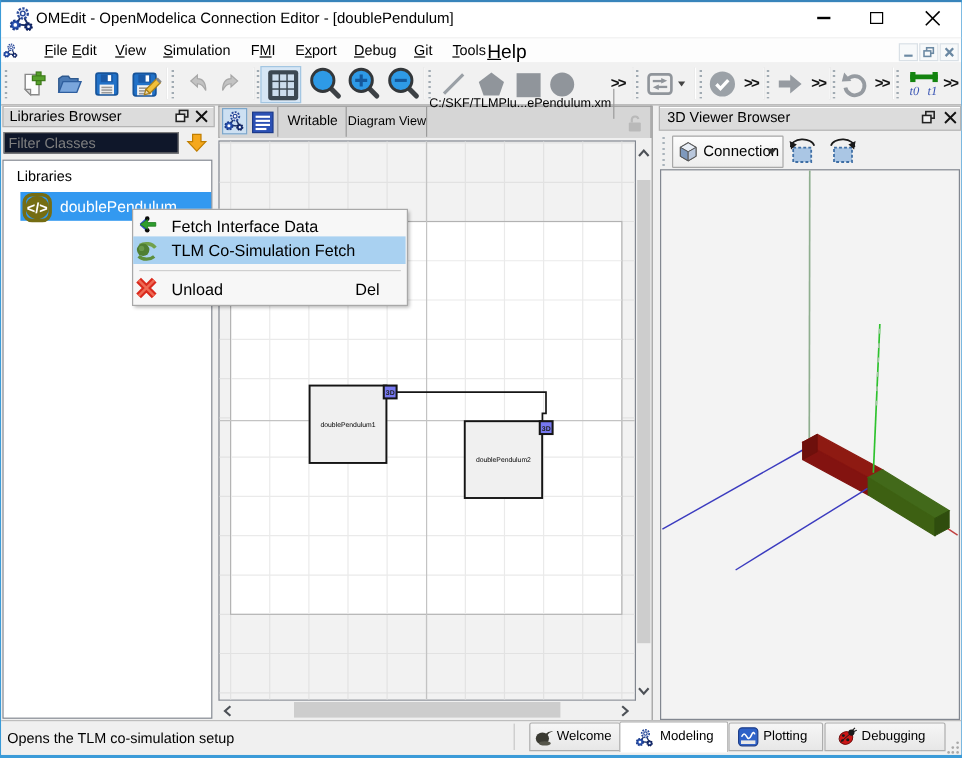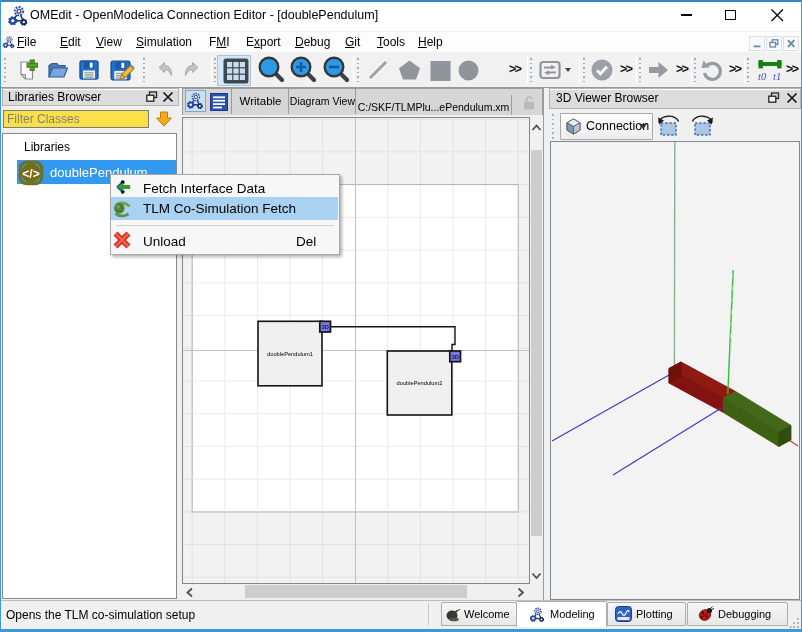--- a/index.html
+++ b/index.html
@@ -50,30 +50,30 @@
 <div class="abs" style="left:725px;top:10px;width:11px;height:10px;border:1.2px solid #000"></div>
 <svg class="abs" style="left:771px;top:9px" width="13" height="13">
     <line x1="0.5" y1="0.5" x2="12" y2="12" stroke="#000" stroke-width="1.3"></line>
     <line x1="12" y1="0.5" x2="0.5" y2="12" stroke="#000" stroke-width="1.3"></line>
   </svg>
 
 <div class="abs" style="left:1px;top:31px;width:800px;height:21px;background:#fdfdfd;border-top:1px solid #f0f0f0"></div>
 <svg class="abs" style="left:2px;top:35px" width="14" height="14" viewBox="0 0 24 24">
     <use href="#om"></use>
   </svg>
-<div class="abs" style="left:17px;top:35px;font-size:12px"><u>F</u>ile</div>
+<div class="abs" style="left:37px;top:35px;font-size:12px"><u>F</u>ile</div>
 <div class="abs" style="left:60px;top:35px;font-size:12px"><u>E</u>dit</div>
 <div class="abs" style="left:96px;top:35px;font-size:12px"><u>V</u>iew</div>
 <div class="abs" style="left:136px;top:35px;font-size:12px"><u>S</u>imulation</div>
 <div class="abs" style="left:209px;top:35px;font-size:12px">F<u>M</u>I</div>
 <div class="abs" style="left:246px;top:35px;font-size:12px">E<u>x</u>port</div>
 <div class="abs" style="left:295px;top:35px;font-size:12px"><u>D</u>ebug</div>
 <div class="abs" style="left:345px;top:35px;font-size:12px"><u>G</u>it</div>
 <div class="abs" style="left:377px;top:35px;font-size:12px"><u>T</u>ools</div>
-<div class="abs" style="left:418px;top:35px;font-size:12px"><u>H</u>elp</div>
+<div class="abs" style="left:406px;top:35px;font-size:16px"><u>H</u>elp</div>
 <svg class="abs" style="left:749px;top:36px" width="51" height="15">
  <rect x="0.5" y="0.5" width="15" height="14" fill="#f7f9fa" stroke="#d9e0e6"></rect>
  <rect x="17.5" y="0.5" width="15" height="14" fill="#f7f9fa" stroke="#d9e0e6"></rect>
  <rect x="34.5" y="0.5" width="15" height="14" fill="#f7f9fa" stroke="#d9e0e6"></rect>
  <rect x="4.5" y="9.5" width="7" height="1.8" fill="#6b89a3"></rect>
  <rect x="23.2" y="3.8" width="5.6" height="4.6" fill="none" stroke="#6b89a3" stroke-width="1.3"></rect>
  <rect x="21" y="6.4" width="5.6" height="4.6" fill="#f7f9fa" stroke="#6b89a3" stroke-width="1.3"></rect>
  <path d="M39 4.2 L45.3 10.8 M45.3 4.2 L39 10.8" stroke="#6b89a3" stroke-width="1.9"></path>
 </svg>
 
@@ -200,26 +200,26 @@
 
 <div class="abs" style="left:2px;top:88px;width:177px;height:18px;background:#dcdcdc;border:1px solid #b4b4b4;box-shadow:inset 0 1px 0 #fff"></div>
 <div class="abs" style="left:8px;top:90px;font-size:12px">Libraries Browser</div>
 <svg class="abs" style="left:146px;top:91px" width="12" height="12">
  <rect x="3.5" y="1" width="7" height="5.5" fill="none" stroke="#222" stroke-width="1.3"></rect>
  <rect x="0.8" y="4.2" width="7" height="6" fill="#f0f0f0" stroke="#222" stroke-width="1.3"></rect>
 </svg>
 <svg class="abs" style="left:162px;top:91px" width="12" height="12">
  <path d="M1.5 1.5 L10.5 10.5 M10.5 1.5 L1.5 10.5" stroke="#111" stroke-width="1.6"></path>
 </svg>
-<div class="abs" style="left:3px;top:110px;width:146px;height:18px;background:#fde047;border:1px solid #7c7c7c;font-size:12px;color:#7f7f7f;line-height:16px;padding-left:3px">Filter Classes</div>
+<div class="abs" style="left:3px;top:110px;width:146px;height:18px;background:#0f172a;border:1px solid #7c7c7c;font-size:12px;color:#7f7f7f;line-height:16px;padding-left:3px">Filter Classes</div>
 <svg class="abs" style="left:156px;top:111px" width="17" height="16">
  <polygon points="4.5,1 11.5,1 11.5,7 15.5,7 8,15 0.5,7 4.5,7" fill="#f5a81c" stroke="#c07e00" stroke-width="1"></polygon>
 </svg>
 <div class="abs" style="left:2px;top:133px;width:175px;height:466px;background:#fff;border:1px solid #828790"></div>
-<div class="abs" style="left:24px;top:140px;font-size:12px">Libraries</div>
+<div class="abs" style="left:14px;top:140px;font-size:12px">Libraries</div>
 <div class="abs" style="left:17px;top:160px;width:159px;height:24px;background:#3399f0"></div>
 <svg class="abs" style="left:19px;top:160.5px" width="24" height="24">
  <circle cx="12" cy="12" r="9.7" fill="#756d13"></circle>
  <rect x="1.2" y="1.2" width="21.6" height="21.6" rx="6.5" fill="none" stroke="#756d13" stroke-width="2.9"></rect>
  <text x="12" y="16.5" font-size="12" font-weight="bold" fill="#fff" text-anchor="middle" font-family="Liberation Sans">&lt;/&gt;</text>
 </svg>
 <div class="abs" style="left:50px;top:165px;font-size:13px;color:#fff">doublePendulum</div>
 
 <div class="abs" style="left:182px;top:88px;width:361px;height:27px;background:#d6d6d6;border:1px solid #9b9b9b;border-bottom:none"></div>
 <div class="abs" style="left:183px;top:89px;width:49px;height:25px;background:#d6d6d6;border-right:1px solid #9b9b9b"></div>
@@ -229,21 +229,21 @@
   </svg>
 <svg class="abs" style="left:210px;top:93px" width="18" height="18">
  <rect x="0.5" y="0.5" width="17" height="17" fill="#2b50b4" stroke="#1c3a8a"></rect>
  <rect x="3" y="3.4" width="12" height="1.8" fill="#fff"></rect>
  <rect x="3" y="6.8" width="12" height="1.8" fill="#fff"></rect>
  <rect x="3" y="10.2" width="12" height="1.8" fill="#fff"></rect>
  <rect x="3" y="13.6" width="9" height="1.8" fill="#fff"></rect>
 </svg>
 <div class="abs" style="left:233px;top:89px;width:56px;height:25px;border-right:1px solid #9b9b9b;font-size:11.5px;text-align:center;line-height:25px">Writable</div>
 <div class="abs" style="left:289px;top:89px;width:67px;height:25px;border-right:1px solid #9b9b9b;font-size:10.5px;text-align:right;line-height:25px;white-space:nowrap">Diagram View</div>
-<div class="abs" style="left:356px;top:95px;width:156px;height:25px;border-right:1px solid #9b9b9b;font-size:10.5px;text-align:center;line-height:25px;white-space:nowrap">C:/SKF/TLMPlu...ePendulum.xm</div>
+<div class="abs" style="left:356px;top:74px;width:156px;height:25px;border-right:1px solid #9b9b9b;font-size:10.5px;text-align:center;line-height:25px;white-space:nowrap">C:/SKF/TLMPlu...ePendulum.xm</div>
 <svg class="abs" style="left:520px;top:94px" width="17" height="17">
  <rect x="4" y="8" width="10" height="7.5" rx="1" fill="#b9b9b9"></rect>
  <path d="M6.5 8 V5.5 A2.8 2.8 0 0 1 12 5.2" fill="none" stroke="#b9b9b9" stroke-width="1.8"></path>
 </svg>
 
 <svg class="abs" style="left:182px;top:115px" width="362" height="485" viewBox="182 115 362 485">
  <rect x="182" y="115" width="362" height="485" fill="#f0f0f0"></rect>
  <rect x="182.5" y="117.5" width="347" height="466" fill="#f2f2f2" stroke="#828790" stroke-width="1"></rect>
  <g stroke="#e2e2e2" stroke-width="1">
   <line x1="192.2" y1="118" x2="192.2" y2="583"></line>

